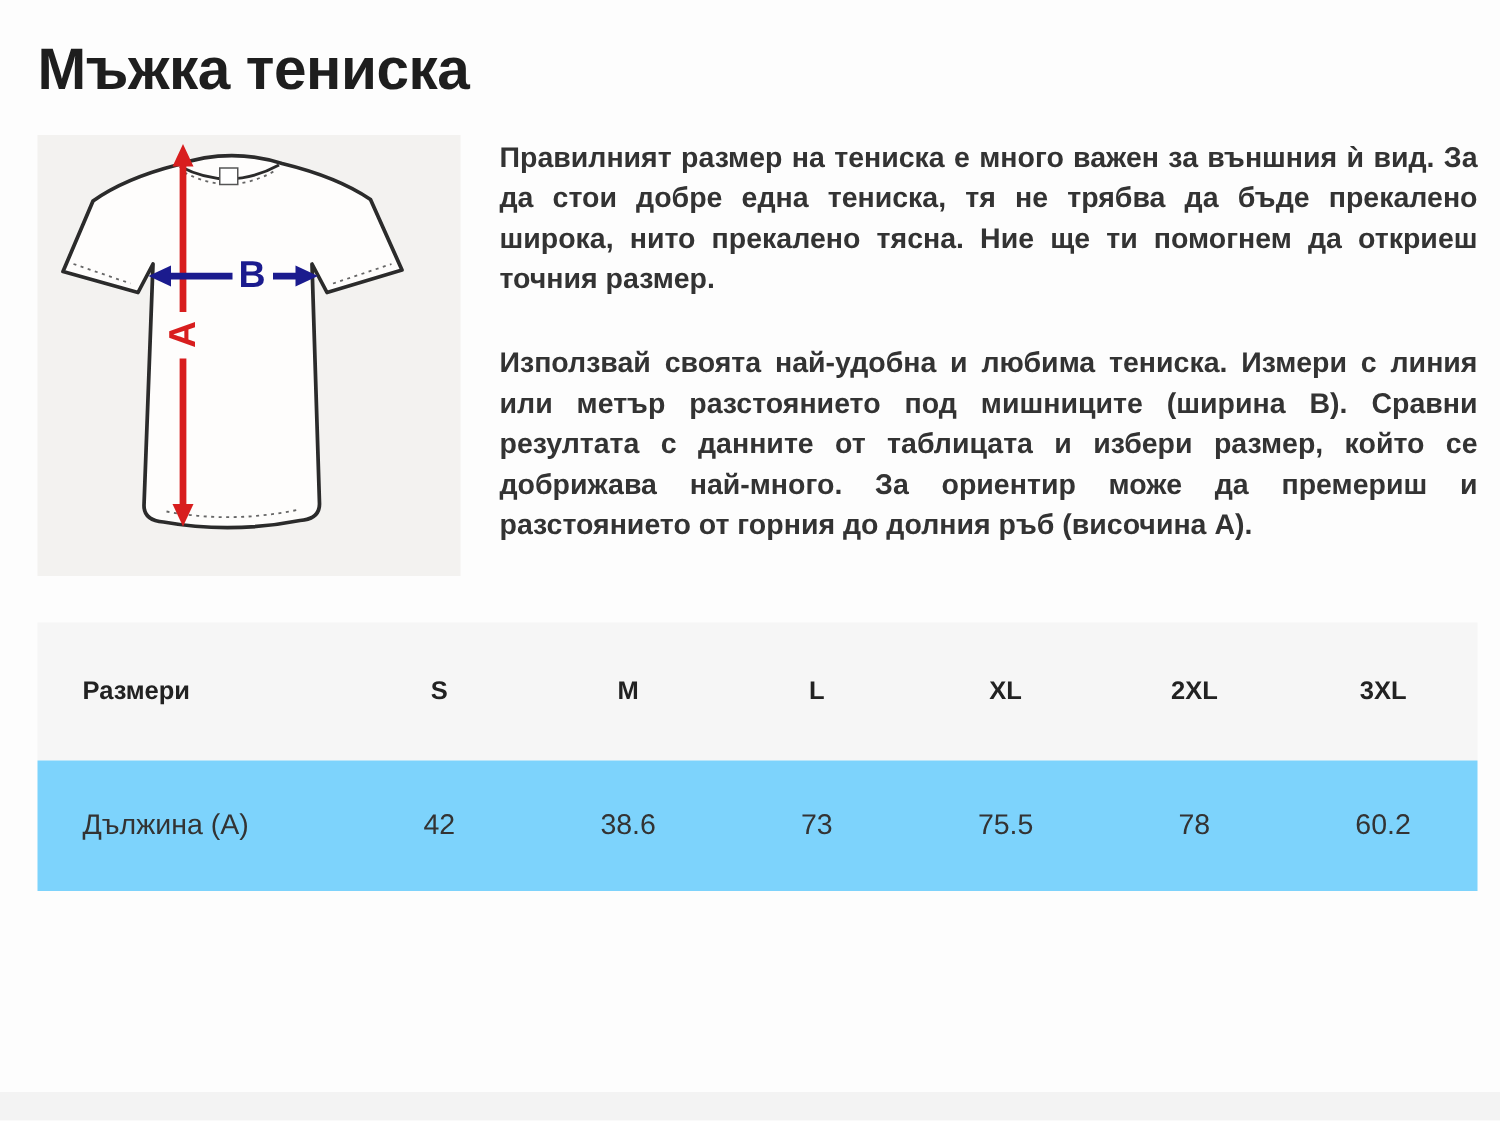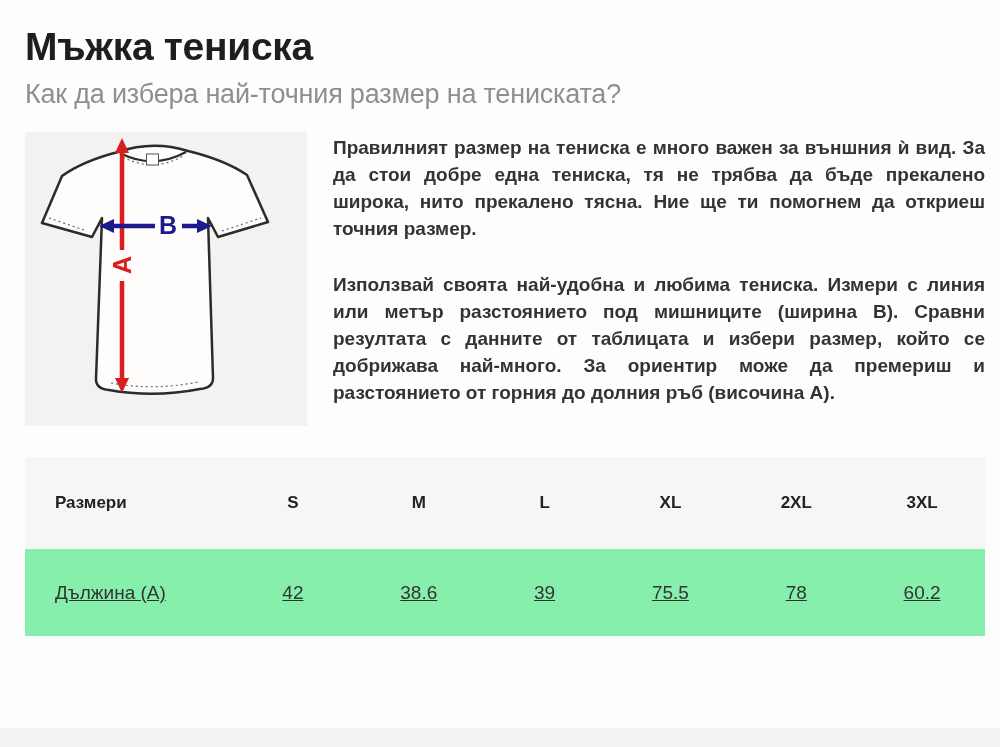--- a/index.html
+++ b/index.html
@@ -38,37 +38,36 @@
     text-align:justify;
   }
   
   .size-table{margin-top:31px;width:960px;}
   .t-row{
     display:grid;grid-template-columns:205px repeat(6,1fr);
     align-items:center;
   }
   .t-head{background:#f6f6f6;height:92px;font-weight:700;color:#222;}
   .t-body-1{background:#fdfdfd;height:86px;}
-  .t-body-2{background:#86efac;height:87px;text-decoration:underline;}
+  .t-body-2{background:#7dd3fc;height:87px;}
   .t-cell{font-size:19px;text-align:center;color:#333;}
   .t-cell.first{text-align:left;padding-left:30px;}
   .t-head .t-cell{font-size:17px;color:#222;}
   
   .footer-strip{
     position:absolute;left:0;bottom:0;width:1000px;height:19px;background:#f3f3f3;
   }
 </style>
 </head>
 <body>
 
 <div class="wrap">
 
   <div class="hdr">
     <h1>Мъжка тениска</h1>
-    <h2>Как да избера най-точния размер на тениската?</h2>
   </div>
 
   <div class="content">
 
     <div class="diagram">
       <svg width="282" height="294" viewBox="0 0 282 294">
 
         <path d="M 93 20 Q 58 29 37 44 L 17 91 L 67 105 L 77 86 L 71 247
                  Q 71 257 84 258 Q 129 266 175 257 Q 188 256 188 246
                  L 183 86 L 193 105 L 243 90 L 222 43
@@ -114,21 +113,21 @@
       <div class="t-cell">XL</div>
       <div class="t-cell">2XL</div>
       <div class="t-cell">3XL</div>
     </div>
 
 
     <div class="t-row t-body-2">
       <div class="t-cell first">Дължина (A)</div>
       <div class="t-cell">42</div>
       <div class="t-cell">38.6</div>
-      <div class="t-cell">39</div>
+      <div class="t-cell">73</div>
       <div class="t-cell">75.5</div>
       <div class="t-cell">78</div>
       <div class="t-cell">60.2</div>
     </div>
 
   </div>
 
 </div>
 
 <div class="footer-strip"></div>

